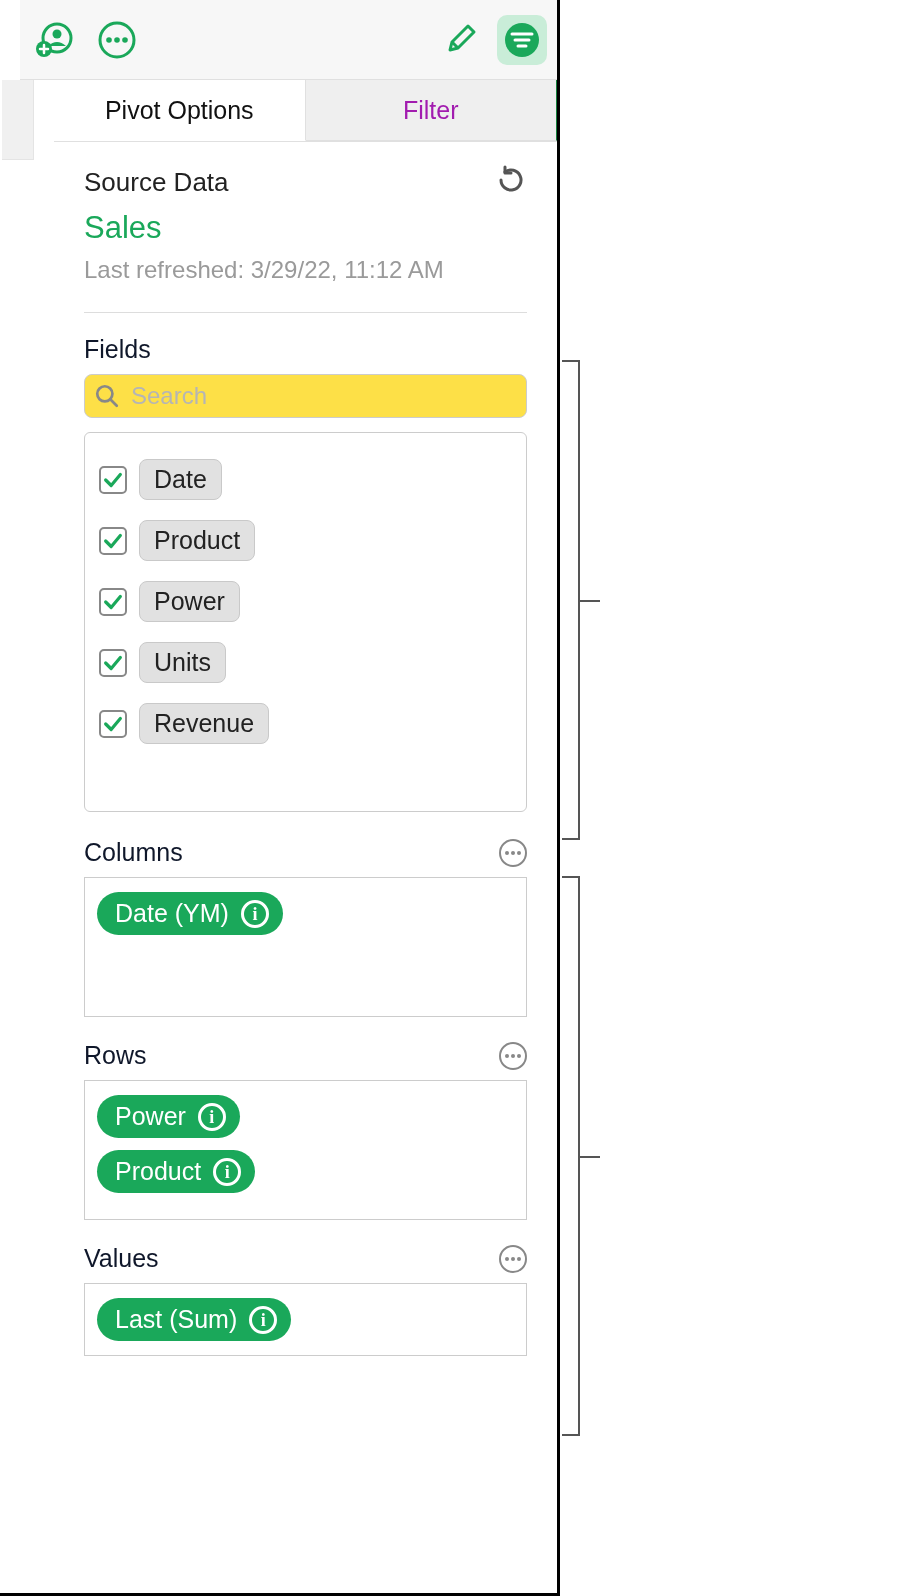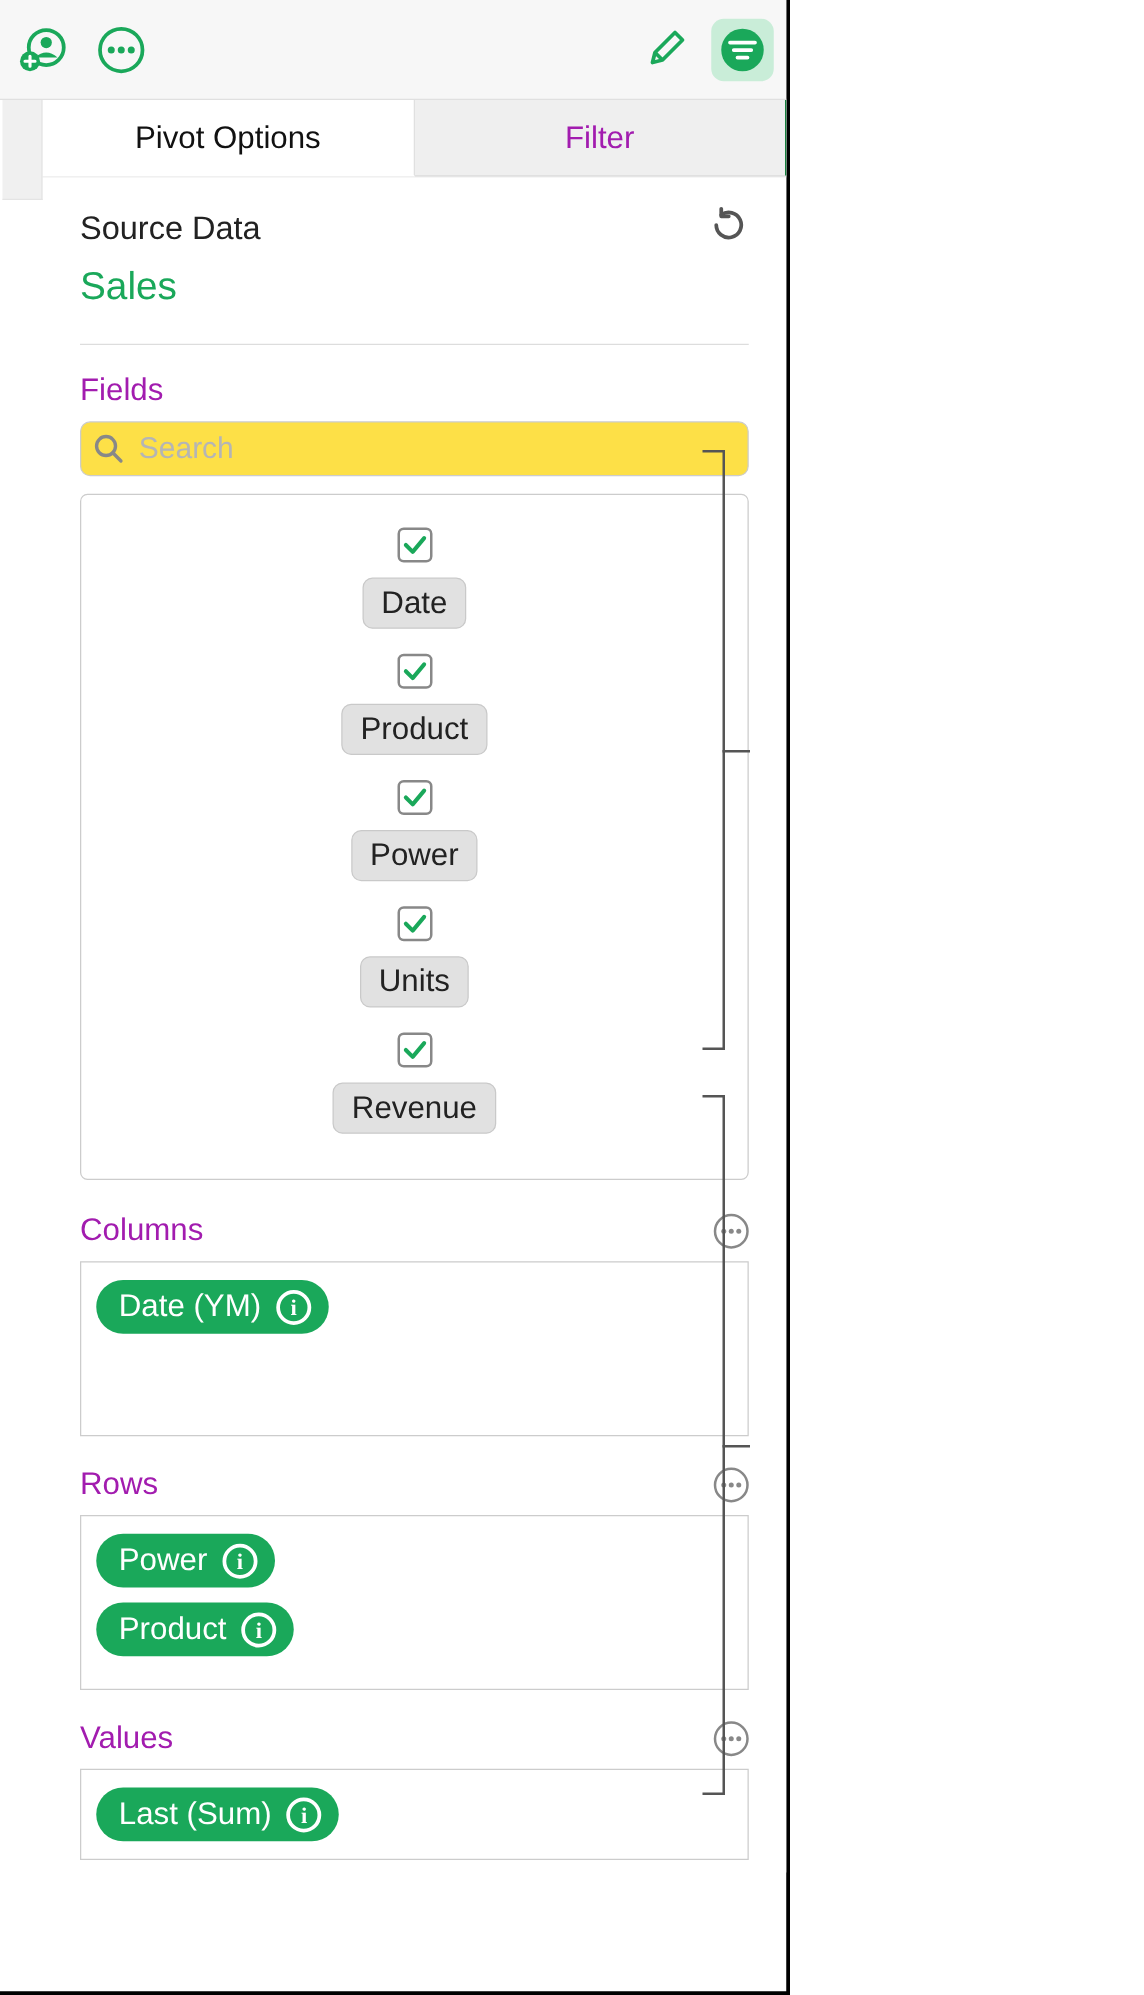--- a/index.html
+++ b/index.html
@@ -5,26 +5,27 @@
   * { box-sizing: border-box; margin: 0; padding: 0; }
   body {
     font-family: -apple-system, BlinkMacSystemFont, "Helvetica Neue", Arial, sans-serif;
     background: #fff;
     width: 915px;
     height: 1596px;
     position: relative;
     overflow: hidden;
   }
   .panel-wrap {
-    width: 632px;
+    width: 560px;
     height: 100%;
     border-right: 3px solid #000;
     border-bottom: 3px solid #000;
     background: #fff;
     position: relative;
+    padding-left: 20px;
   }
   .toolbar {
     height: 80px;
     background: #f7f7f7;
     border-bottom: 1px solid #e0e0e0;
     display: flex;
     align-items: center;
     padding: 0 10px;
     gap: 12px;
   }
@@ -88,21 +89,21 @@
     font-size: 24px;
     margin-top: 10px;
   }
   .divider {
     border: 0;
     border-top: 1px solid #ddd;
     margin: 28px 0 22px 0;
   }
   .section-label {
     font-size: 25px;
-    color: #a21caf;
+    color: #0f172a;
     margin-bottom: 10px;
     display: flex;
     justify-content: space-between;
     align-items: center;
   }
   .more-circle {
     width: 28px; height: 28px;
     border: 2px solid #888;
     border-radius: 50%;
     display: inline-flex;
@@ -139,21 +140,20 @@
     border-radius: 6px;
     padding: 16px 14px;
     min-height: 380px;
     background: #fff;
   }
   .field-row {
     display: flex;
     align-items: center;
     gap: 12px;
     margin: 10px 0 20px 0;
-    flex-direction: column;
   }
   .chk {
     width: 28px; height: 28px;
     border: 2px solid #888;
     border-radius: 5px;
     display: flex;
     align-items: center;
     justify-content: center;
   }
   .chk svg { width: 22px; height: 22px; }
@@ -276,20 +276,21 @@
     <div class="source-row">
       <div class="source-title">Source Data</div>
       <div>
         <svg class="refresh-icon" viewBox="0 0 32 32">
           <path d="M6 16 A10 10 0 1 0 10 8" fill="none" stroke="#555" stroke-width="3" stroke-linecap="round"></path>
           <path d="M10 3 L10 9 L16 9" fill="none" stroke="#555" stroke-width="3" stroke-linecap="round" stroke-linejoin="round"></path>
         </svg>
       </div>
     </div>
     <div class="source-name">Sales</div>
+    <div class="last-refreshed">Last refreshed: 3/29/22, 11:12 AM</div>
 
     <hr class="divider">
 
     <div class="section-label">
       <span>Fields</span>
     </div>
     <div class="search-wrap">
       <svg class="search-icon" viewBox="0 0 24 24">
         <circle cx="10" cy="10" r="7" fill="none" stroke="#888" stroke-width="2.5"></circle>
         <path d="M15 15 L21 21" stroke="#888" stroke-width="2.5" stroke-linecap="round"></path>

